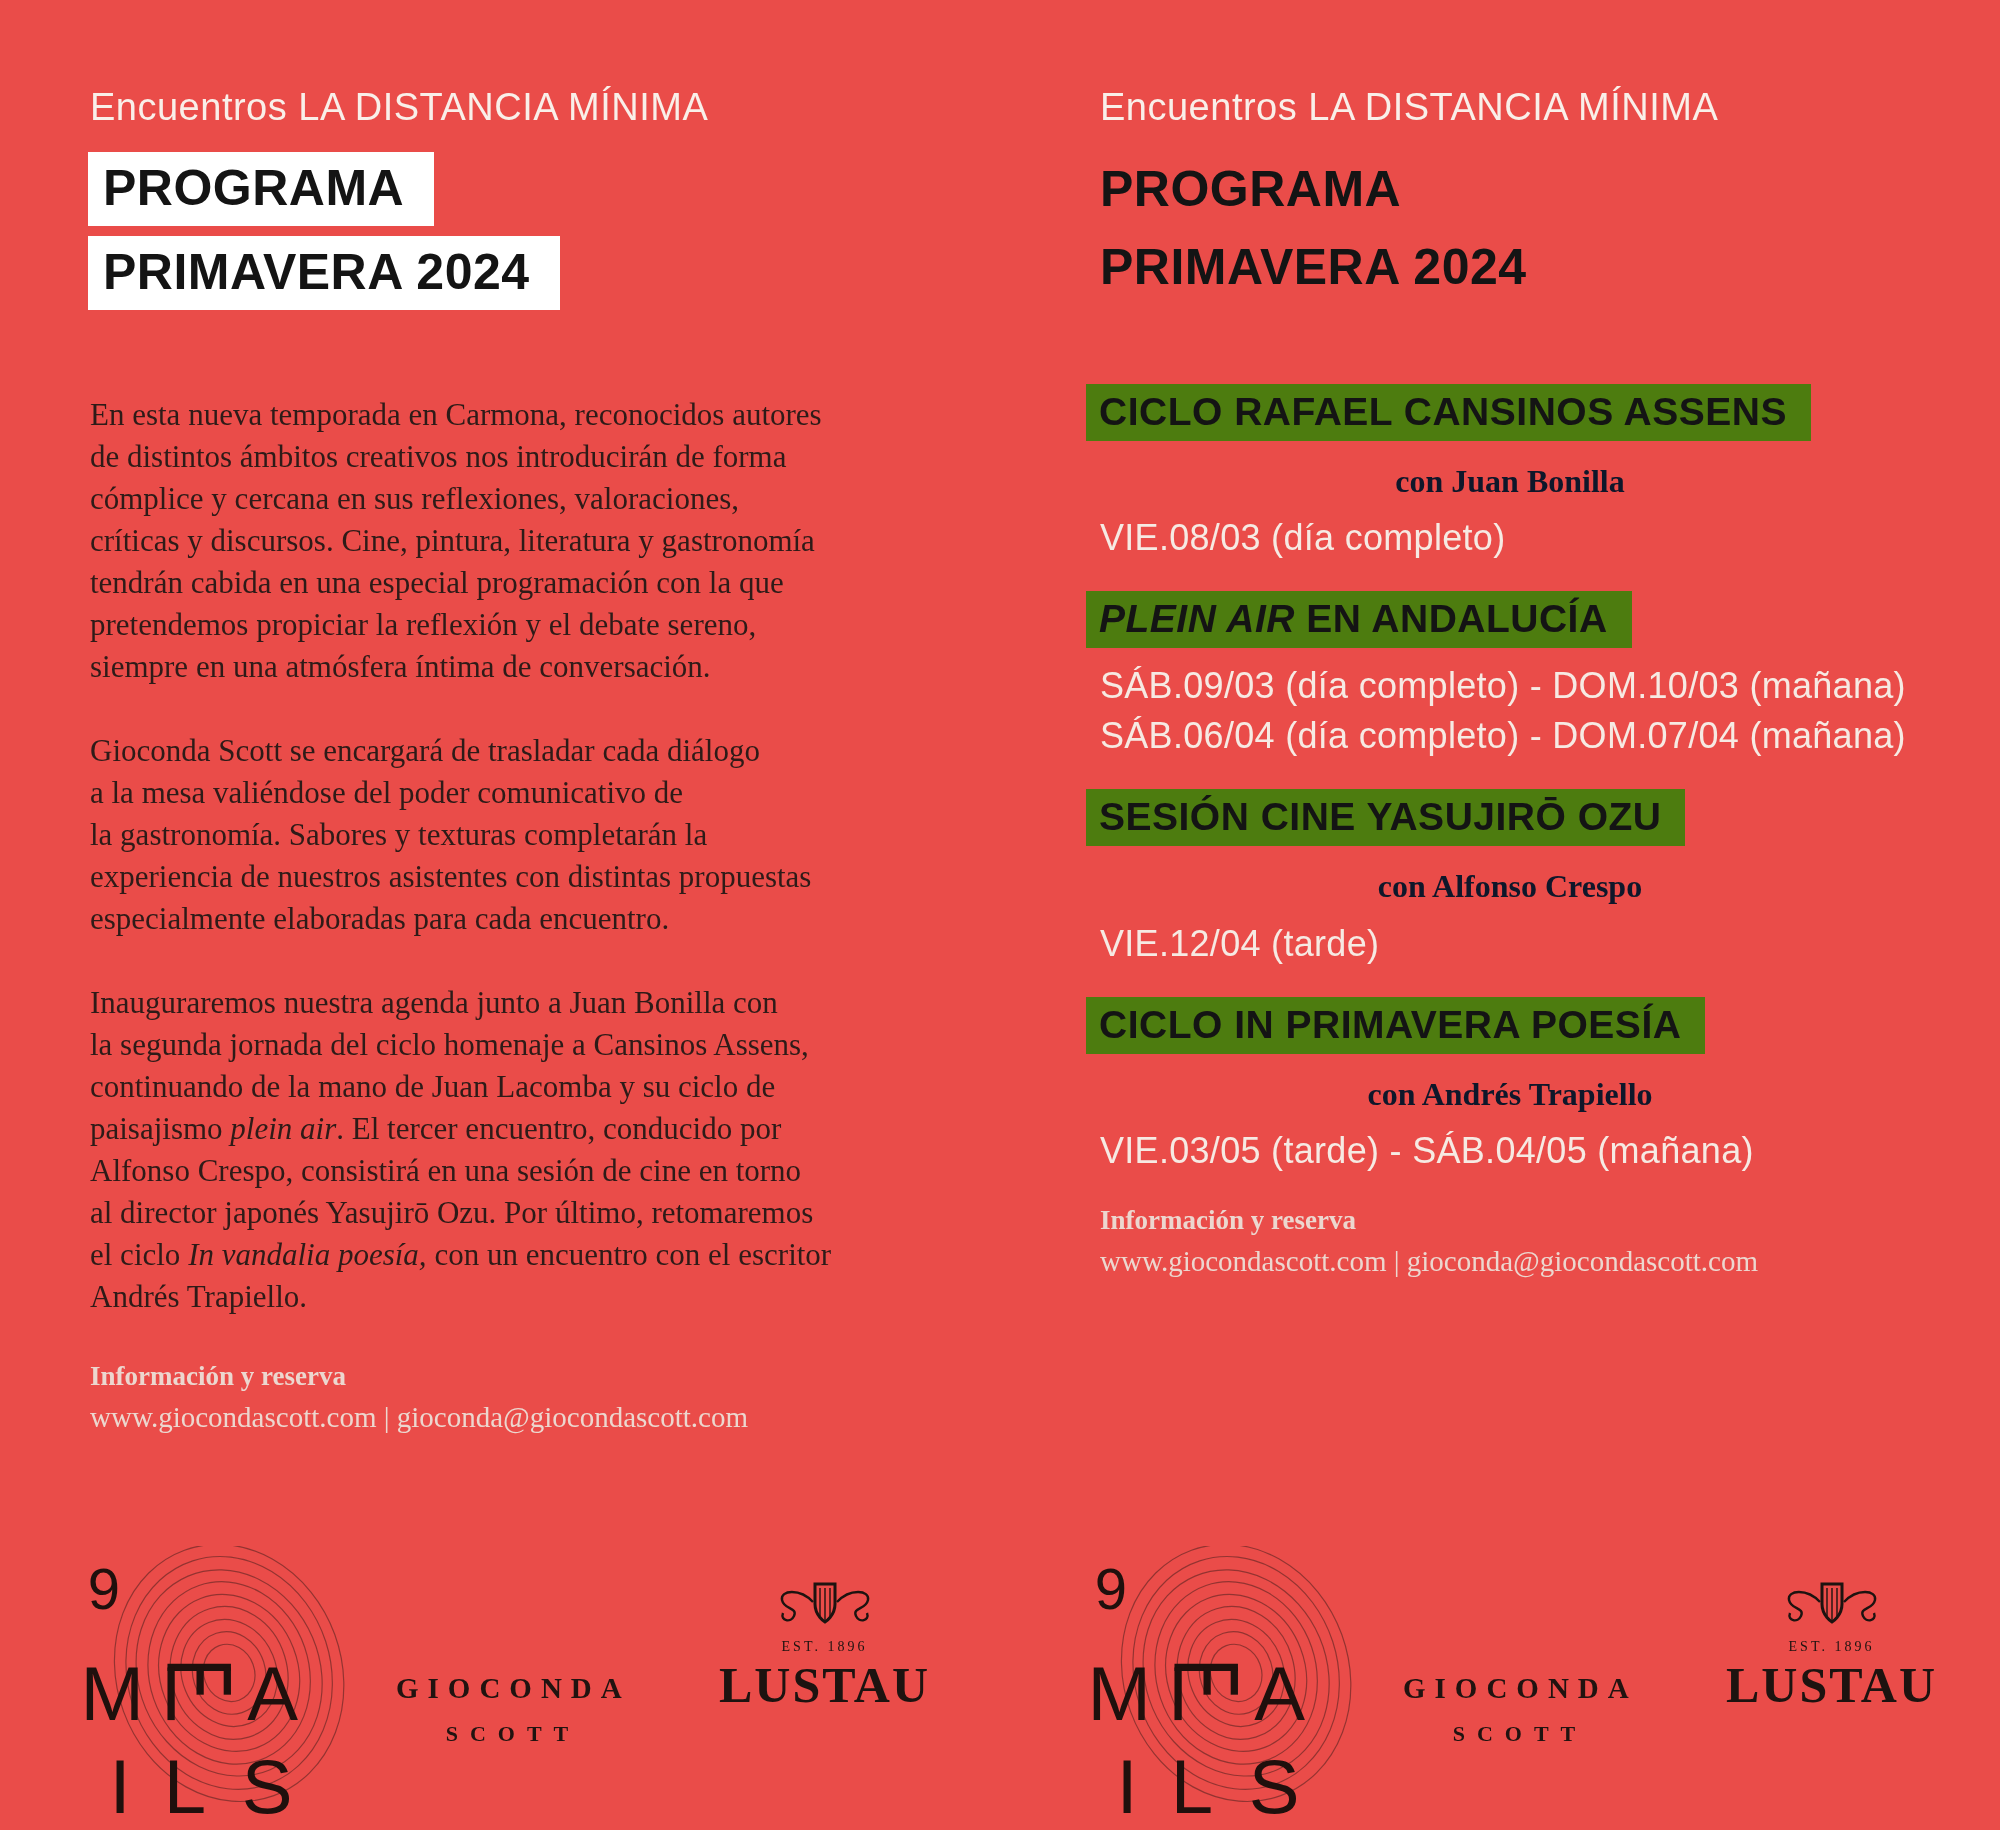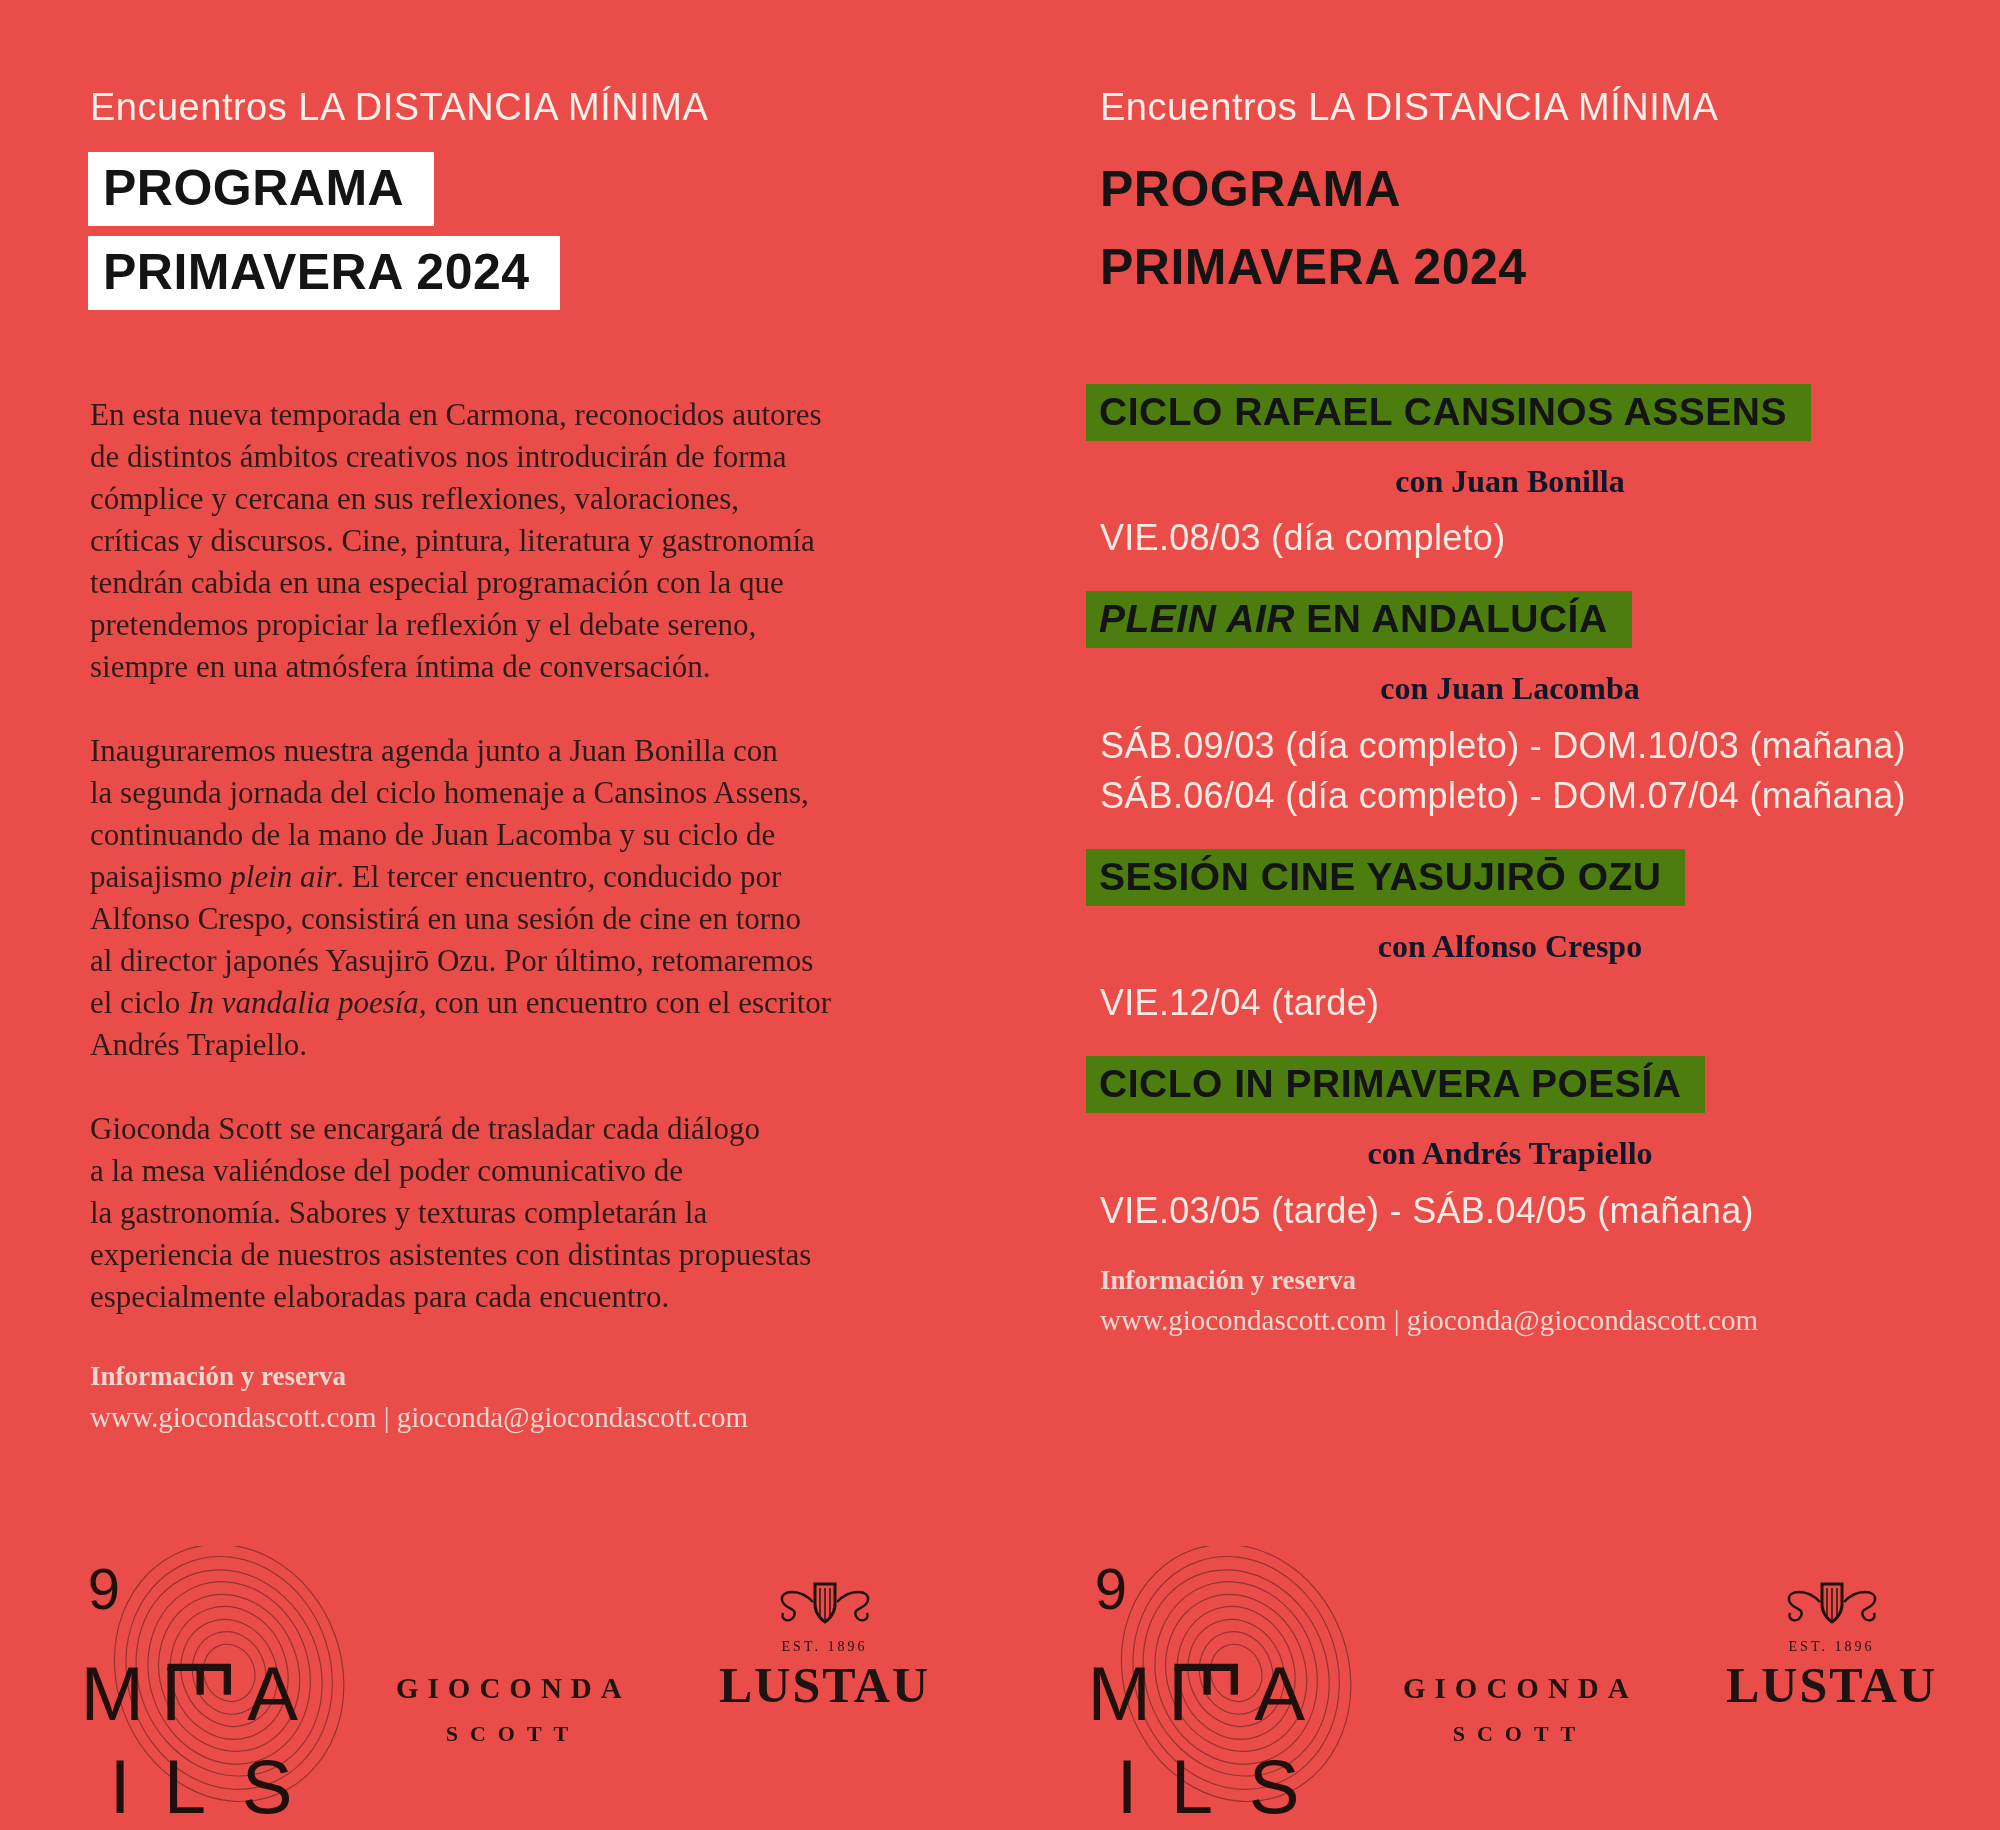--- a/index.html
+++ b/index.html
@@ -85,33 +85,33 @@
     <div class="box">PRIMAVERA 2024</div>
   </div>
   <div class="bodytext">
     <p class="para"><span>En esta nueva temporada en Carmona, reconocidos autores
 de distintos ámbitos creativos nos introducirán de forma
 cómplice y cercana en sus reflexiones, valoraciones,
 críticas y discursos. Cine, pintura, literatura y gastronomía
 tendrán cabida en una especial programación con la que
 pretendemos propiciar la reflexión y el debate sereno,
 siempre en una atmósfera íntima de conversación.</span></p>
+    <p class="para"><span>Gioconda Scott se encargará de trasladar cada diálogo
+a la mesa valiéndose del poder comunicativo de
+la gastronomía. Sabores y texturas completarán la
+experiencia de nuestros asistentes con distintas propuestas
+especialmente elaboradas para cada encuentro.</span></p>
     <p class="para"><span>Inauguraremos nuestra agenda junto a Juan Bonilla con
 la segunda jornada del ciclo homenaje a Cansinos Assens,
 continuando de la mano de Juan Lacomba y su ciclo de
 paisajismo </span><i>plein air</i><span>. El tercer encuentro, conducido por
 Alfonso Crespo, consistirá en una sesión de cine en torno
 al director japonés Yasujirō Ozu. Por último, retomaremos
 el ciclo </span><i>In vandalia poesía,</i><span> con un encuentro con el escritor
 Andrés Trapiello.</span></p>
-    <p class="para"><span>Gioconda Scott se encargará de trasladar cada diálogo
-a la mesa valiéndose del poder comunicativo de
-la gastronomía. Sabores y texturas completarán la
-experiencia de nuestros asistentes con distintas propuestas
-especialmente elaboradas para cada encuentro.</span></p>
   </div>
   <div class="info">
     <div class="info-title">Información y reserva</div>
     <div class="info-url">www.giocondascott.com | gioconda@giocondascott.com</div>
   </div>
 </section>
 
 <section class="panel right">
   <div class="eyebrow">Encuentros LA DISTANCIA MÍNIMA</div>
   <div class="title-plain">
@@ -125,21 +125,20 @@
           <span>CICLO RAFAEL CANSINOS ASSENS</span>
         </div>
       <div class="speaker">con Juan Bonilla</div>
       <div class="dates">VIE.08/03 (día completo)</div>
     </div>
     <div class="event">
       <div class="etitle">
           <i>PLEIN AIR</i>
           <span> EN ANDALUCÍA</span>
         </div>
-      <div class="speaker">con Juan Lacomba</div>
       <div class="dates">SÁB.09/03 (día completo) - DOM.10/03 (mañana)
 SÁB.06/04 (día completo) - DOM.07/04 (mañana)</div>
     </div>
     <div class="event">
       <div class="etitle">
           <span>SESIÓN CINE YASUJIRŌ OZU</span>
         </div>
       <div class="speaker">con Alfonso Crespo</div>
       <div class="dates">VIE.12/04 (tarde)</div>
     </div>

